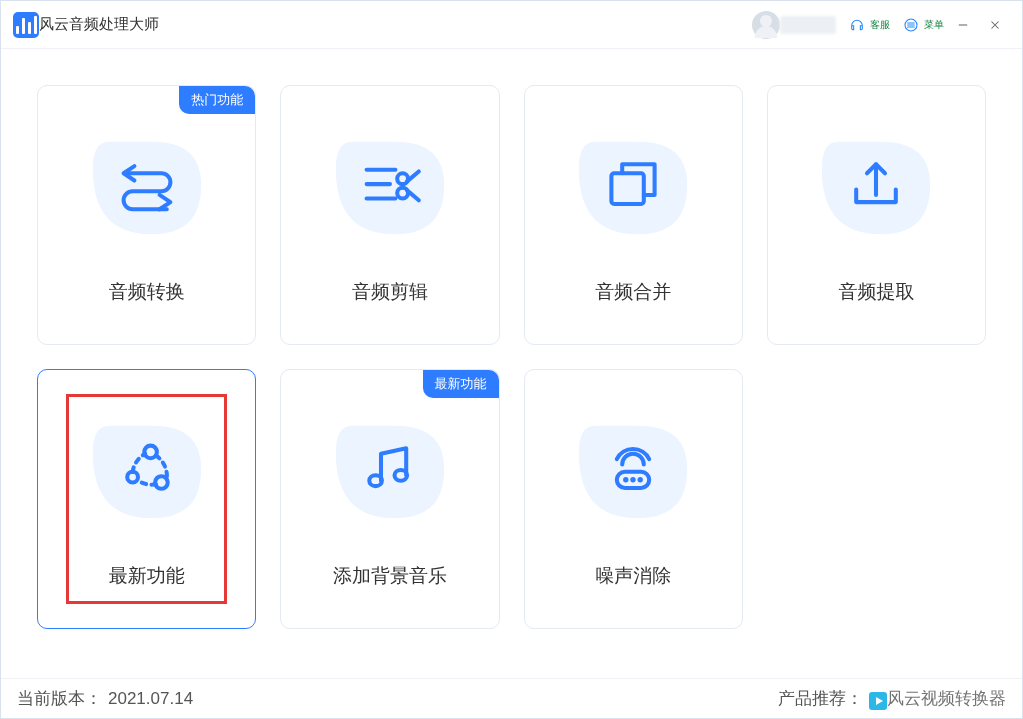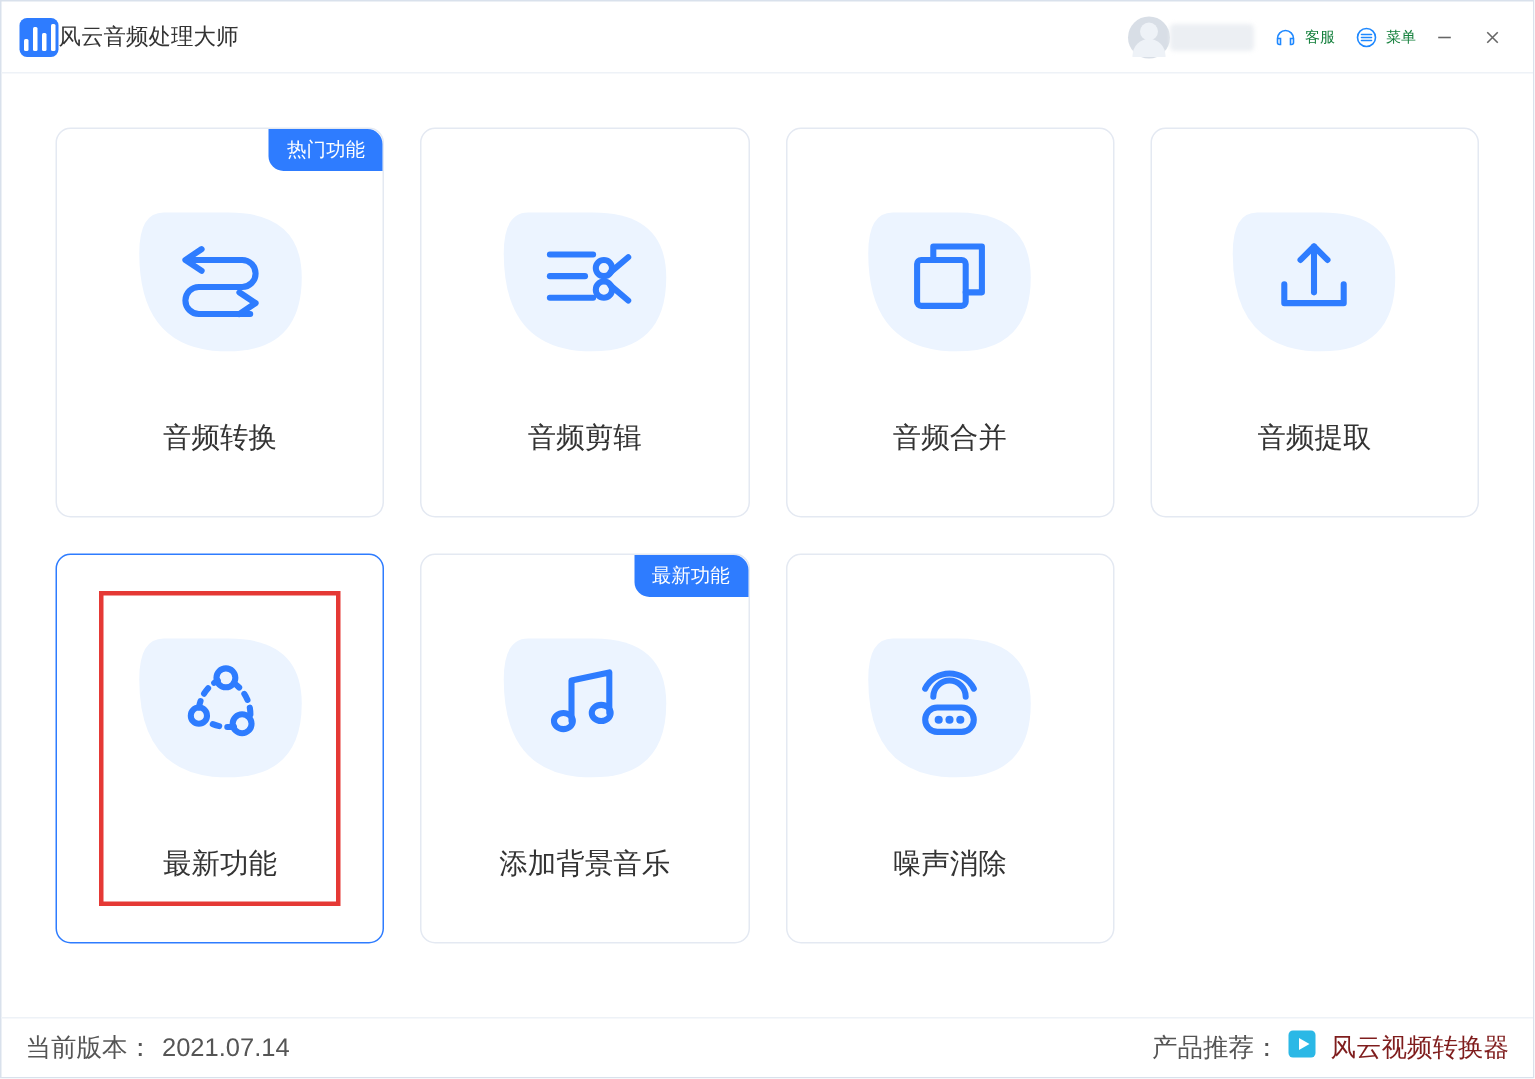--- a/index.html
+++ b/index.html
@@ -85,21 +85,21 @@
   .glyph svg { width: 72px; height: 64px; }
   .stroke { stroke: #2e7cff; stroke-width: 4.5; stroke-linecap: round; stroke-linejoin: round; fill: none; }
 
   
   .footer {
     height: 40px; border-top: 1px solid #eef2f7;
     display: flex; align-items: center; padding: 0 16px;
     font-size: 17px; color: #555; gap: 6px;
   }
   .footer .flex { flex: 1; }
-  .foot-link { color: #7f1d1d; display: flex; align-items: flex-start; gap: 10px; }
+  .foot-link { color: #737373; display: flex; align-items: flex-end; gap: 0; }
   .foot-logo {
     width: 18px; height: 18px; border-radius: 3px;
     background: #2bb8e6; display: inline-flex; align-items: center; justify-content: center;
   }
   .foot-logo span {
     width: 0; height: 0; border-left: 7px solid #fff;
     border-top: 4px solid transparent; border-bottom: 4px solid transparent; margin-left: 2px;
   }
 </style>
 </head>

